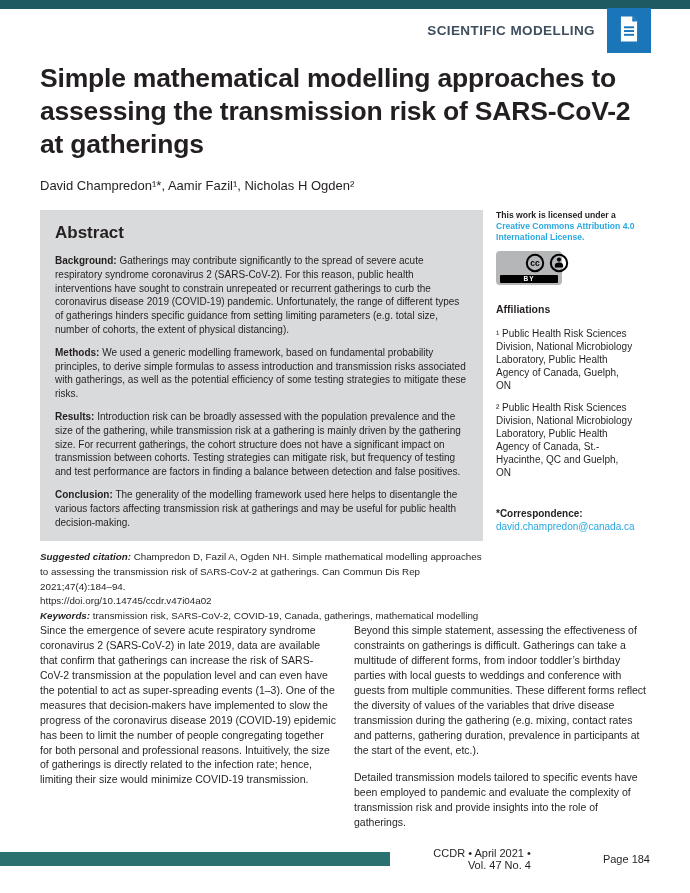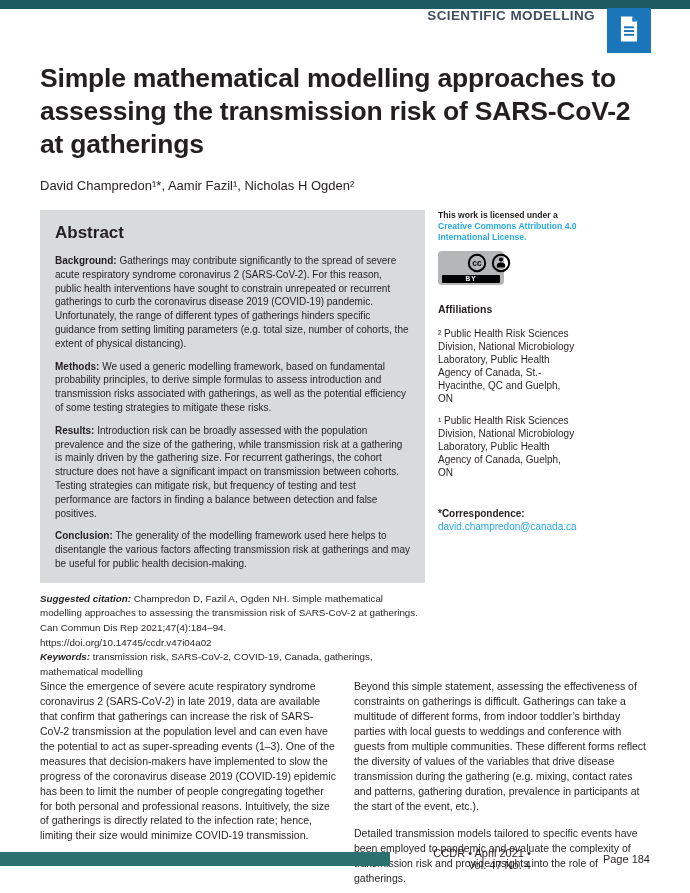--- a/index.html
+++ b/index.html
@@ -4,31 +4,31 @@
 <style>
   html,body { margin:0; padding:0; }
   body {
     width:690px; height:893px; position:relative; overflow:hidden;
     background:#ffffff; color:#231f20;
     font-family:"Liberation Sans", sans-serif;
     -webkit-font-smoothing:antialiased;
   }
   .top-bar { position:absolute; top:0; left:0; width:690px; height:9px; background:#1d5a61; }
 
-  .masthead { position:absolute; top:8px; right:39px; display:flex; gap:12px; }
+  .masthead { position:absolute; top:8px; right:39px; display:flex; align-items:center; gap:12px; }
   .section-label { font-size:13.5px; letter-spacing:.4px; color:#3f4e5e; font-weight:bold; }
   .doc-badge { width:44px; height:45px; background:#1b75b9; display:flex; align-items:center; justify-content:center; }
 
   .content { position:absolute; left:40px; top:58px; width:610px; }
 
   h1.title { font-size:26.5px; line-height:33px; font-weight:bold; letter-spacing:-0.2px; margin:4px 0 17px 0; color:#231f20; }
   .authors { font-size:13px; margin:0 0 17px 0; }
 
   .main { display:flex; gap:13px; align-items:flex-start; }
-  .left-col { width:385px; }
+  .left-col { width:443px; }
 
   .abstract-box { background:#d9dadb; padding:13px 15px 12px 15px; box-sizing:border-box; }
   .abstract-box h2 { font-size:17px; margin:0 0 11px 0; }
   .abstract-box p { font-size:10px; line-height:13.8px; margin:0 0 9px 0; }
   .abstract-box p:last-child { margin-bottom:0; }
   .abstract-box strong { font-weight:bold; }
 
   .citation-block { margin-top:9px; font-size:9.8px; line-height:14.6px; }
   .citation-block .ital { font-style:italic; font-weight:bold; }
   .citation-block .doi { display:block; }
@@ -124,22 +124,22 @@
               <circle cx="10" cy="10" r="8.2" fill="none" stroke="#000" stroke-width="2"></circle>
               <circle cx="10" cy="6.6" r="2.1" fill="#000"></circle>
               <path d="M5.9 14.6 v-2.3 c0-1.7 1.7-2.7 4.1-2.7 s4.1 1 4.1 2.7 v2.3 z" fill="#000"></path>
             </svg>
           </span>
         </div>
         <div class="cc-bar">BY</div>
       </div>
 
       <div class="affil-heading">Affiliations</div>
+      <div class="affil">¹ Public Health Risk Sciences Division, National Microbiology Laboratory, Public Health Agency of Canada, Guelph, ON</div>
       <div class="affil">² Public Health Risk Sciences Division, National Microbiology Laboratory, Public Health Agency of Canada, St.-Hyacinthe, QC and Guelph, ON</div>
-      <div class="affil">¹ Public Health Risk Sciences Division, National Microbiology Laboratory, Public Health Agency of Canada, Guelph, ON</div>
 
       <div class="correspondence">
         <span class="corr-label">*Correspondence:</span>
         <span class="email-link">david.champredon@canada.ca</span>
       </div>
     </div>
   </div>
 
 
   <div class="columns">

